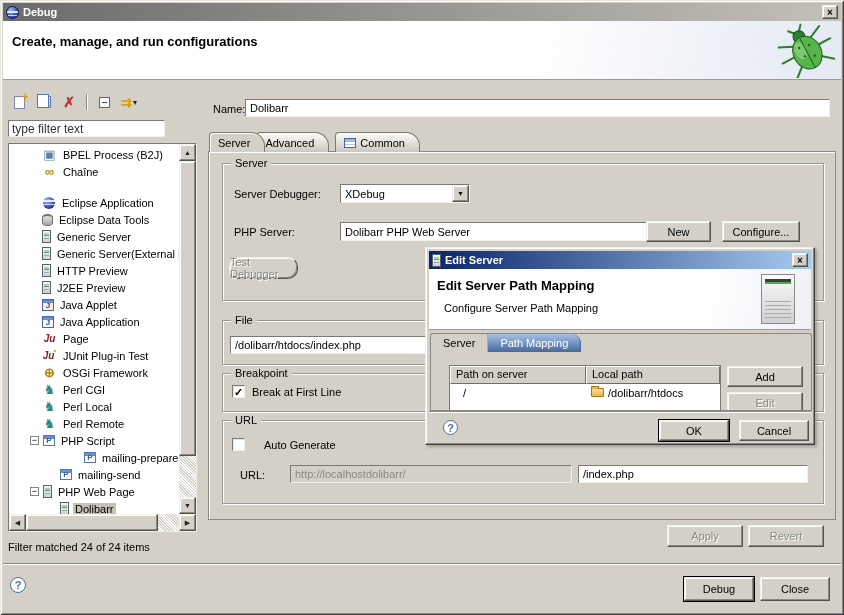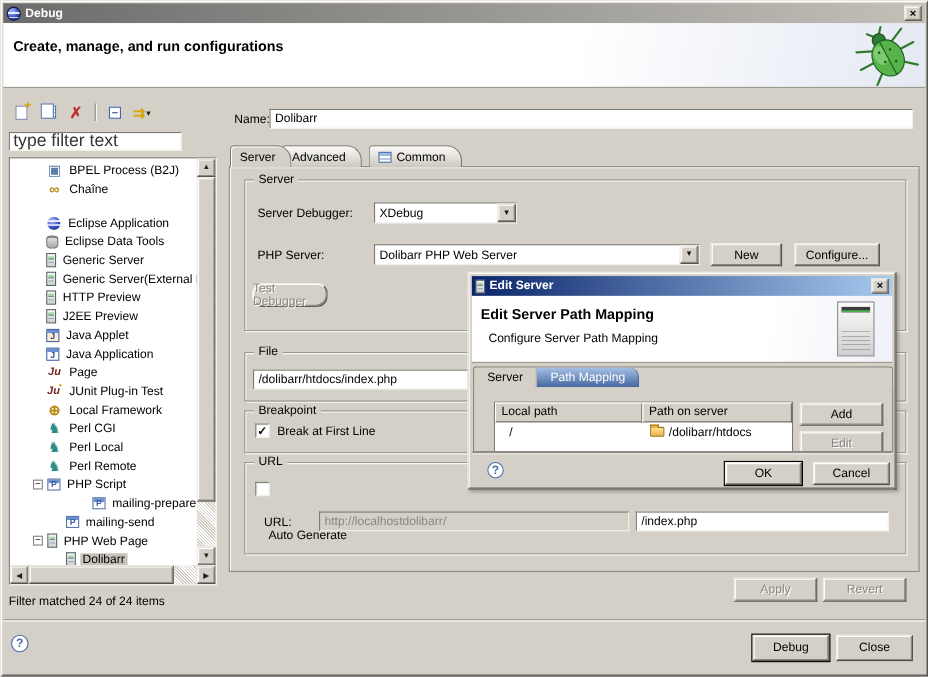--- a/index.html
+++ b/index.html
@@ -43,21 +43,21 @@
   .new-config-icon::after { content:"+"; position:absolute; top:-7px; right:-5px; color:#d8a200; font-weight:bold; font-size:11px; }
   .duplicate-config-icon { width:10px; height:12px; background:#fff; border:1px solid #5577aa; position:relative; margin-left:4px;
             background-image:repeating-linear-gradient(to bottom, transparent 0 2px, #8fb0d8 2px 3px); }
   .duplicate-config-icon::before { content:""; position:absolute; left:-5px; top:-3px; width:10px; height:12px; background:#fff; border:1px solid #5577aa; }
   .delete-config-icon::before { content:"✗"; color:#c03030; font-size:14px; font-weight:bold; }
   .collapse-all-icon { width:11px; height:11px; border:1px solid #4466aa; background:#fff; position:relative; }
   .collapse-all-icon::after { content:""; position:absolute; left:2px; right:2px; top:4px; height:1px; background:#334f88; }
   .filter-configs-icon::before { content:"⇉"; color:#d8a200; font-weight:bold; font-size:13px; }
 
   .filter-input { position:absolute; left:8px; top:120px; width:157px; height:17px; padding:1px 3px;
-                  font-family:"Liberation Sans",sans-serif; font-size:16px; color:#333; }
+                  font-family:"Liberation Sans",sans-serif; font-size:12px; color:#333; }
   .treebox { position:absolute; left:8px; top:143px; width:189px; height:389px; overflow:hidden; }
   .tree { position:absolute; left:1px; top:2px; right:17px; bottom:17px; overflow:hidden; background:#fff; }
   .trow { height:17px; display:flex; align-items:center; gap:4px; white-space:nowrap; }
   .trow .tlabel { padding:0 2px; }
   .trow.sel .tlabel { background:#c6c2ba; }
   .expander { width:9px; height:9px; flex:none; background:#fff; border:1px solid #848484;
               display:flex; align-items:center; justify-content:center; font-size:9px; line-height:7px; }
 
   
   .ti { width:15px; height:14px; flex:none; display:inline-flex; align-items:center; justify-content:center; font-size:11px; }
@@ -268,21 +268,21 @@
         <div class="trow" style="padding-left: 32px;">
           <span class="ti ti-junit-icon"></span>
           <span class="tlabel">Page</span>
         </div>
         <div class="trow" style="padding-left: 32px;">
           <span class="ti ti-junit-plugin-icon"></span>
           <span class="tlabel">JUnit Plug-in Test</span>
         </div>
         <div class="trow" style="padding-left: 32px;">
           <span class="ti ti-osgi-icon"></span>
-          <span class="tlabel">Local Framework</span>
+          <span class="tlabel">OSGi Framework</span>
         </div>
         <div class="trow" style="padding-left: 32px;">
           <span class="ti ti-perl-icon"></span>
           <span class="tlabel">Perl CGI</span>
         </div>
         <div class="trow" style="padding-left: 32px;">
           <span class="ti ti-perl-icon"></span>
           <span class="tlabel">Perl Local</span>
         </div>
         <div class="trow" style="padding-left: 32px;">
@@ -348,21 +348,21 @@
 
   <div class="group" style="left:222px; top:163px; width:602px; height:138px;">
     <span class="legend">Server</span>
   </div>
   <span style="position:absolute; left:234px; top:188px;">Server Debugger:</span>
   <div class="combo" style="left:340px; top:184px; width:130px; height:19px;">
     <span class="val">XDebug</span>
     <span class="dd raised"></span>
   </div>
   <span style="position:absolute; left:234px; top:226px;">PHP Server:</span>
-  <div class="combo" style="left:340px; top:222px; width:296px; height:19px;">
+  <div class="combo" style="left:340px; top:222px; width:328px; height:19px;">
     <span class="val">Dolibarr PHP Web Server</span>
     <span class="dd raised"></span>
   </div>
   <div class="btn raised" style="left:646px; top:221px; width:65px; height:21px;">
       <span>New</span>
     </div>
   <div class="btn raised" style="left:722px; top:221px; width:78px; height:21px;">
       <span>Configure...</span>
     </div>
   <div class="btn raised disabled" style="left:229px; top:257px; width:69px; height:22px;border-radius:10px;">
@@ -379,21 +379,21 @@
   </div>
   <span class="cb checked" style="left:232px; top:385px;">
       <span class="mark">✓</span>
     </span>
   <span style="position:absolute; left:252px; top:386px;">Break at First Line</span>
 
   <div class="group" style="left:222px; top:420px; width:602px; height:84px;">
     <span class="legend">URL</span>
   </div>
   <span class="cb" style="left:232px; top:438px;"></span>
-  <span style="position:absolute; left:244px; top:439px;margin-top:42px;">Auto Generate</span>
+  <span style="position:absolute; left:264px; top:439px;">Auto Generate</span>
   <span style="position:absolute; left:240px; top:469px;">URL:</span>
   <input class="tinput" style="left: 290px; top: 465px; width: 282px;" disabled="" value="http://localhostdolibarr/">
   <input class="tinput" style="left: 578px; top: 465px; width: 230px;" value="/index.php">
 
   <div class="btn raised disabled" style="left:667px; top:525px; width:76px; height:22px;">
       <span>Apply</span>
     </div>
   <div class="btn raised disabled" style="left:748px; top:525px; width:76px; height:22px;">
       <span>Revert</span>
     </div>
@@ -424,22 +424,22 @@
       <div class="dtab">
           <span>Server</span>
         </div>
       <div class="dtab selected">
           <span>Path Mapping</span>
         </div>
     </div>
     <div class="dlg-content">
       <div class="pm-table">
         <div class="pm-hrow">
+          <div class="pm-hcell" style="width:136px;">Path on server</div>
           <div class="pm-hcell" style="width:134px;">Local path</div>
-          <div class="pm-hcell" style="width:136px;">Path on server</div>
         </div>
         <div>
             <div class="pm-row">
               <div class="pm-cell" style="width: 136px;">
                 <span style="padding-left: 8px;">/</span>
               </div>
               <div class="pm-cell" style="width: 134px;">
                 <span class="folder-icon"></span>
                 <span>/dolibarr/htdocs</span>
               </div>

